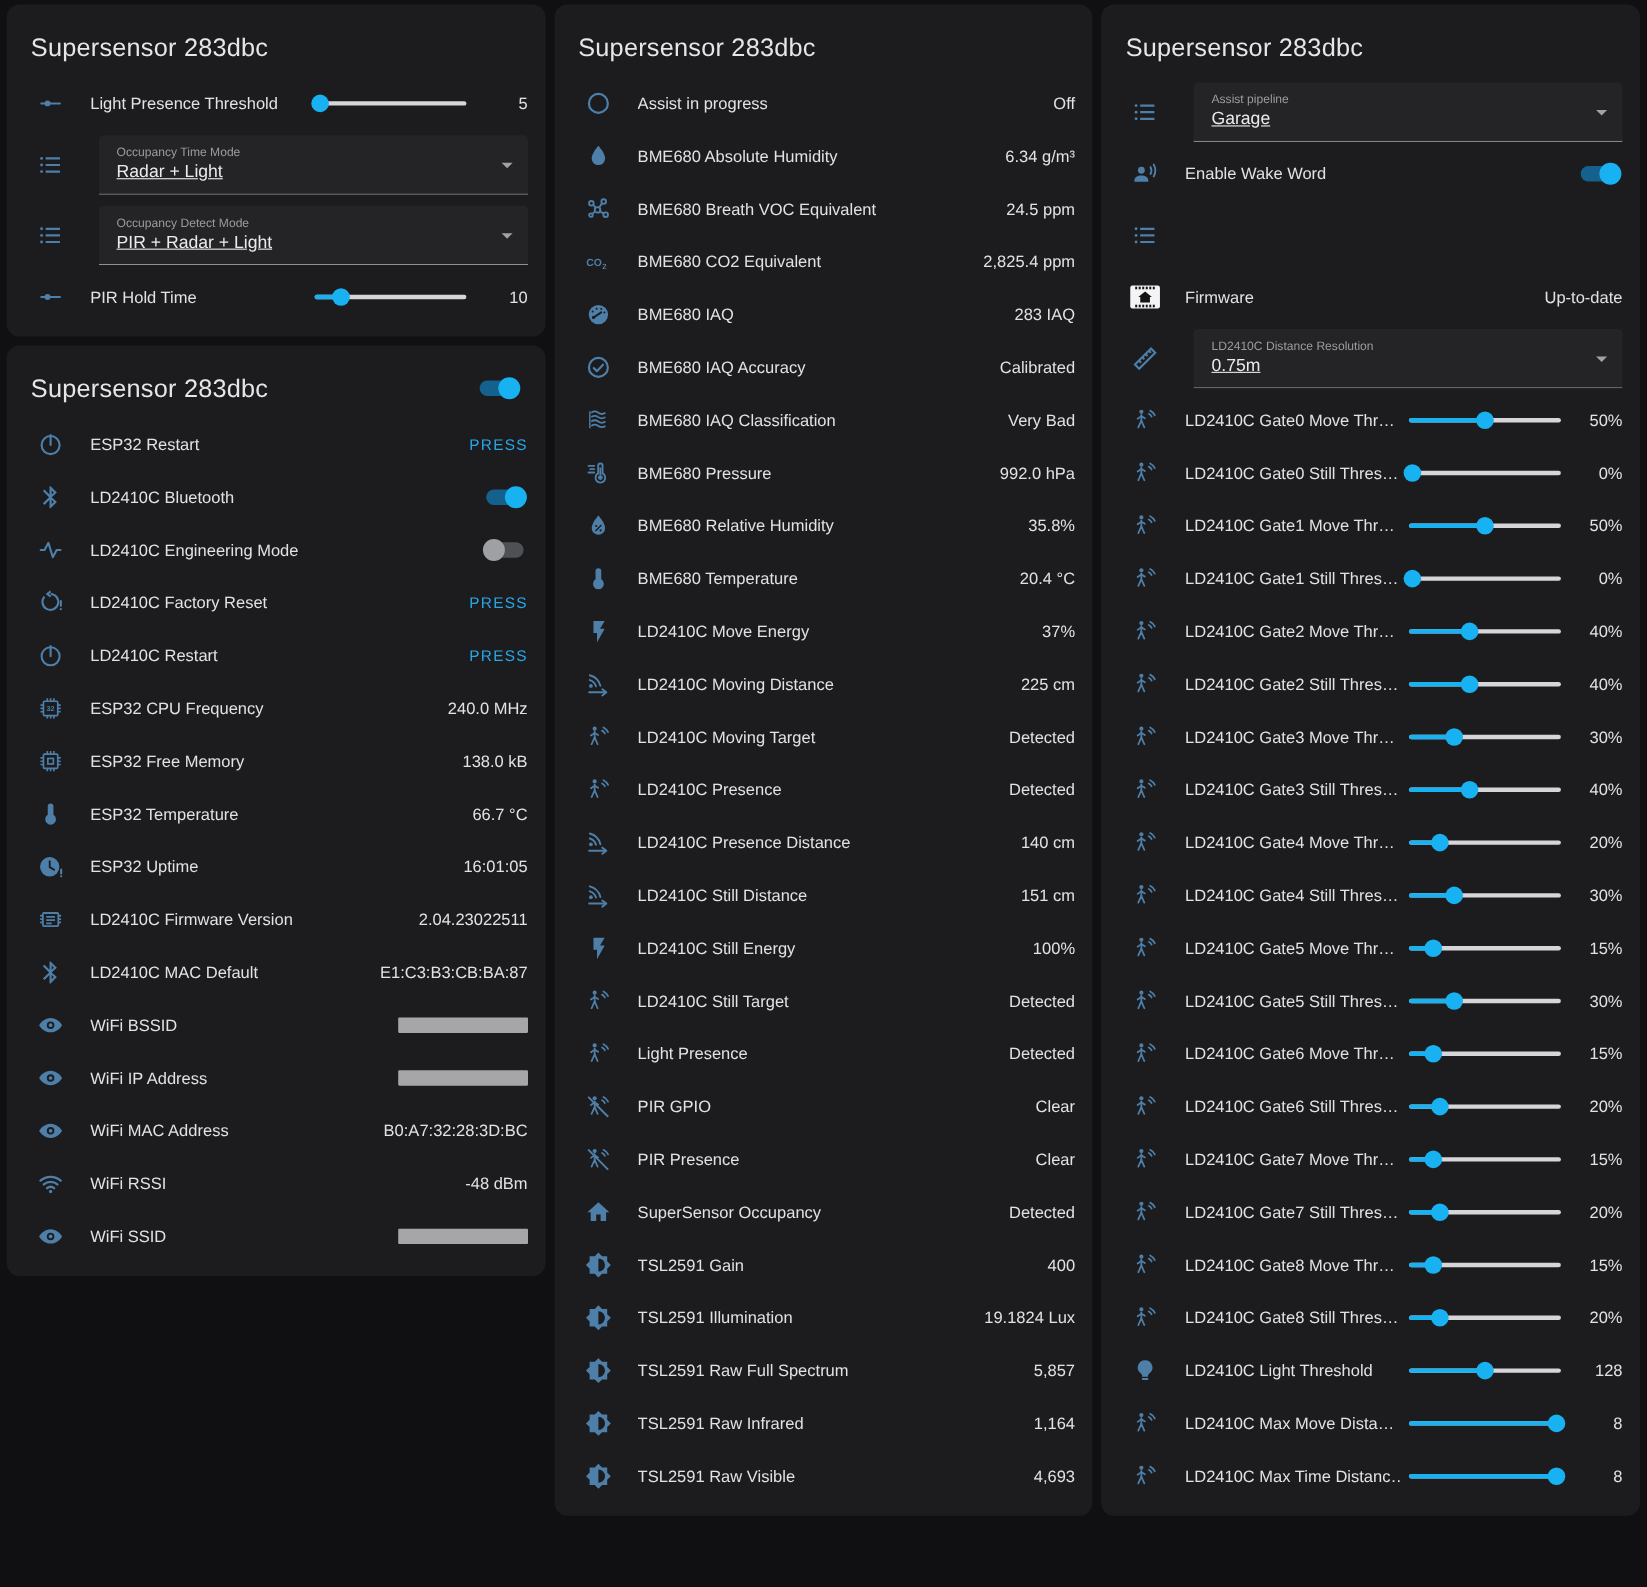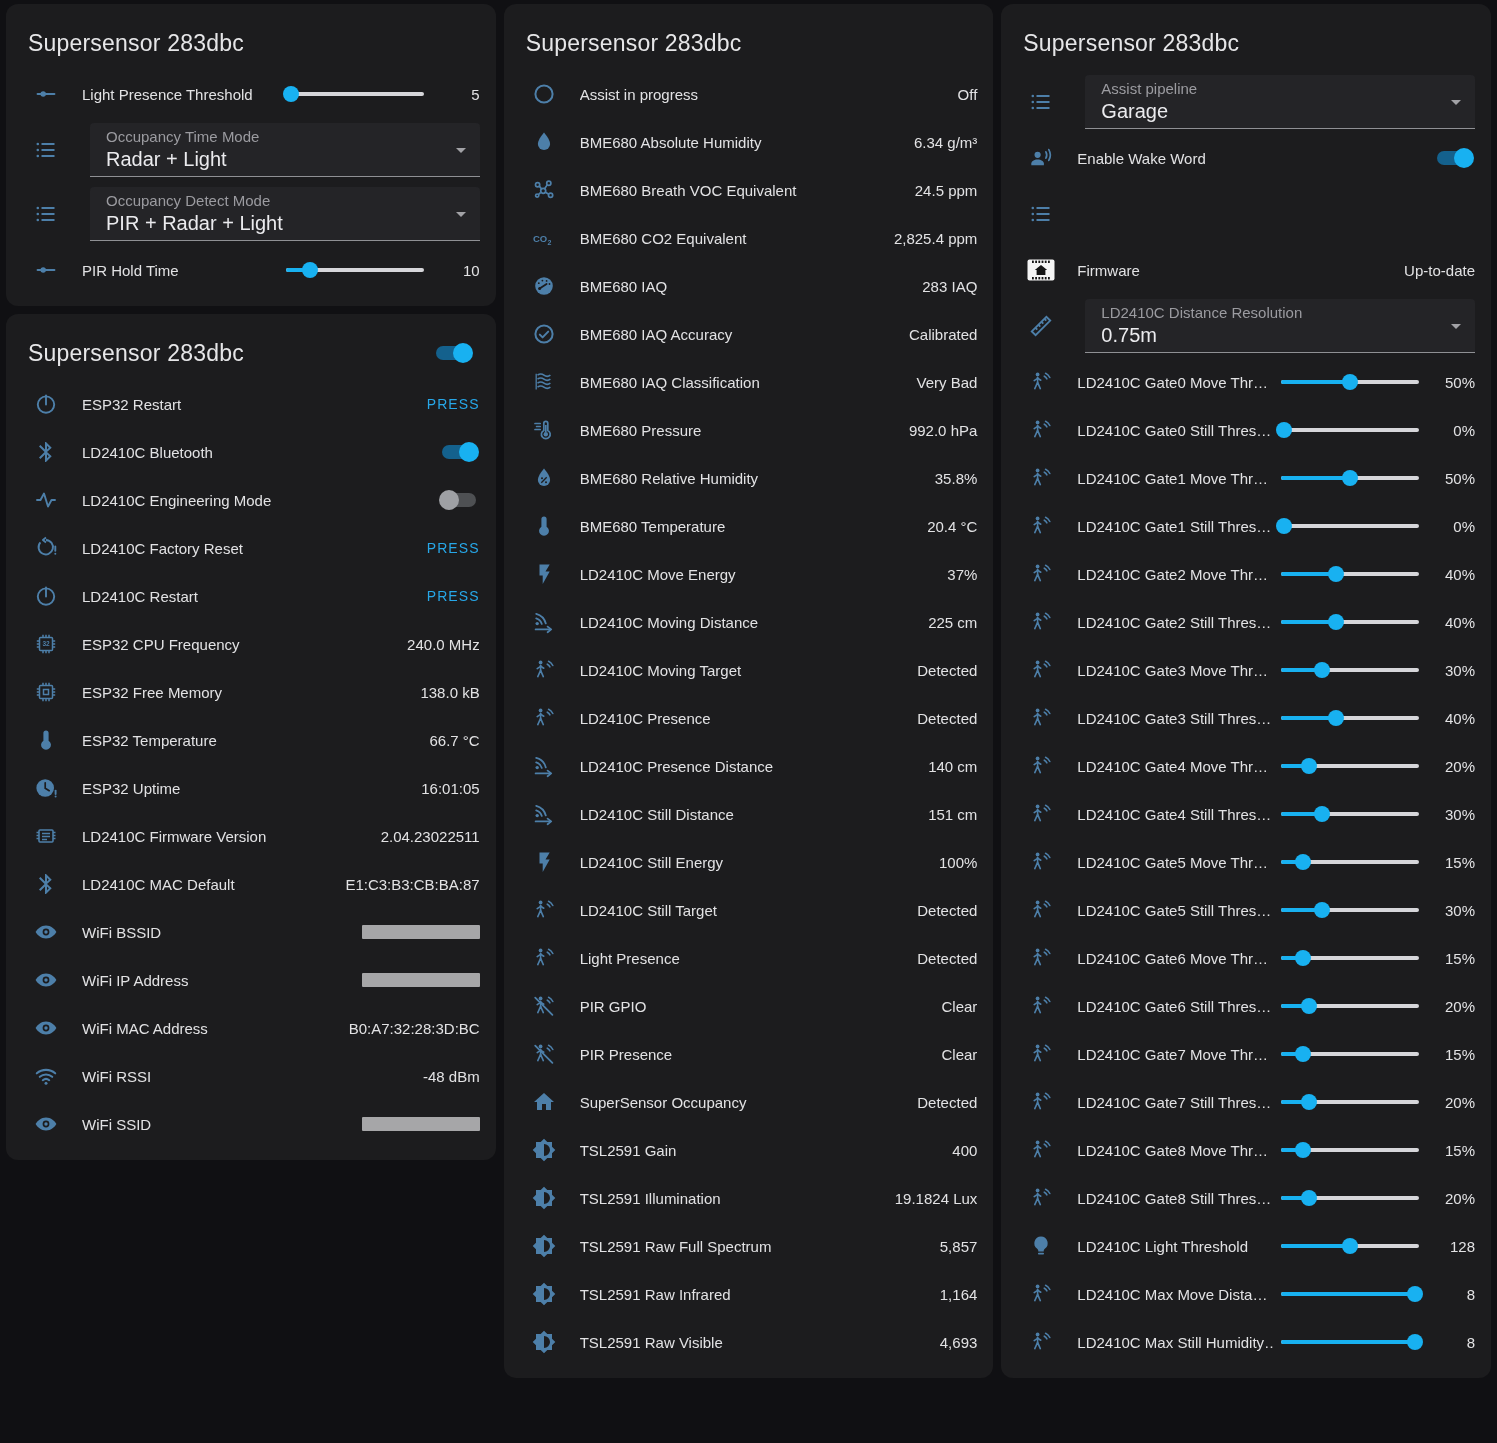--- a/index.html
+++ b/index.html
@@ -27,22 +27,22 @@
   .slider{width:138px;height:4px;border-radius:2px;background:var(--track);position:relative;flex:none;margin-left:6px;cursor:pointer;}
   .slider-fill{position:absolute;left:0;top:0;bottom:0;border-radius:2px;background:var(--accent);}
   .slider-knob{position:absolute;top:50%;transform:translate(-50%,-50%);width:16px;height:16px;border-radius:50%;background:var(--accent);}
   .toggle{width:34px;height:14px;border-radius:7px;position:relative;flex:none;cursor:pointer;margin-right:4px;}
   .toggle .knob{position:absolute;top:-3px;width:20px;height:20px;border-radius:50%;}
   .toggle.on{background:#14618d;}
   .toggle.on .knob{right:-3px;background:var(--accent);}
   .toggle.off{background:#4e5053;}
   .toggle.off .knob{left:-3px;background:#9ea0a4;}
   .selectbox{flex:1;height:54px;box-sizing:border-box;background:var(--field);border-radius:4px 4px 0 0;border-bottom:1px solid var(--border);margin-left:8px;position:relative;display:flex;flex-direction:column;justify-content:center;padding:0 34px 0 16px;cursor:pointer;min-width:0;}
-  .sel-label{font-size:15px;color:var(--tsecondary);display:block;margin-bottom:3px;white-space:nowrap;}
-  .sel-value{font-size:20px;color:#ebebee;white-space:nowrap;}
+  .sel-label{font-size:11px;color:var(--tsecondary);display:block;margin-bottom:3px;white-space:nowrap;}
+  .sel-value{font-size:16px;color:#ebebee;white-space:nowrap;text-decoration:underline;}
   .sel-arrow{position:absolute;right:14px;top:50%;margin-top:-2px;width:0;height:0;border-left:5px solid transparent;border-right:5px solid transparent;border-top:5px solid #a2a2a6;}
   .redact{width:118px;height:14px;background:#a6a6a8;border-radius:1px;flex:none;}
   .numbox{width:228px;height:54px;box-sizing:border-box;background:var(--field);border-radius:4px 4px 0 0;border-bottom:1px solid var(--border);display:flex;align-items:center;padding:0 8px 0 16px;flex:none;}
   .num-value{flex:1;font-size:16px;color:#ebebee;}
   .stepper{width:22px;height:22px;color:#dfdfe2;cursor:pointer;flex:none;}
   .stepper svg{width:22px;height:22px;display:block;}
   .num-unit{font-size:14px;color:var(--tsecondary);margin-left:16px;margin-right:8px;}
 </style>
 </head>
 <body>
@@ -1047,21 +1047,21 @@
           <span class="icon-cell">
             <svg viewBox="0 0 24 24" fill="none" stroke="currentColor" stroke-width="1.6" stroke-linecap="round">
               <circle cx="8.6" cy="4.4" r="1.9" fill="currentColor" stroke="none"></circle>
               <path d="M8.6 7.2v5.2"></path>
               <path d="M8.6 8.3L5.2 10.6M8.6 8.3l3.2 1.9"></path>
               <path d="M8.6 12.4l-2.8 6.2M8.6 12.4l2.7 6.2"></path>
               <path d="M15.3 6.2a5.6 5.6 0 0 1 2.6 2.6"></path>
               <path d="M16.6 3.3a9.3 9.3 0 0 1 4.2 4.2"></path>
             </svg>
           </span>
-          <span class="row-label">LD2410C Max Still Humidity…</span>
+          <span class="row-label">LD2410C Max Time Distanc…</span>
           <div class="slider">
             <div class="slider-fill" style="width: 97%;"></div>
             <div class="slider-knob" style="left: 97%;"></div>
           </div>
           <span class="row-value slider-value">8</span>
         </div>
       </div>
     </div>
 </div>
 

